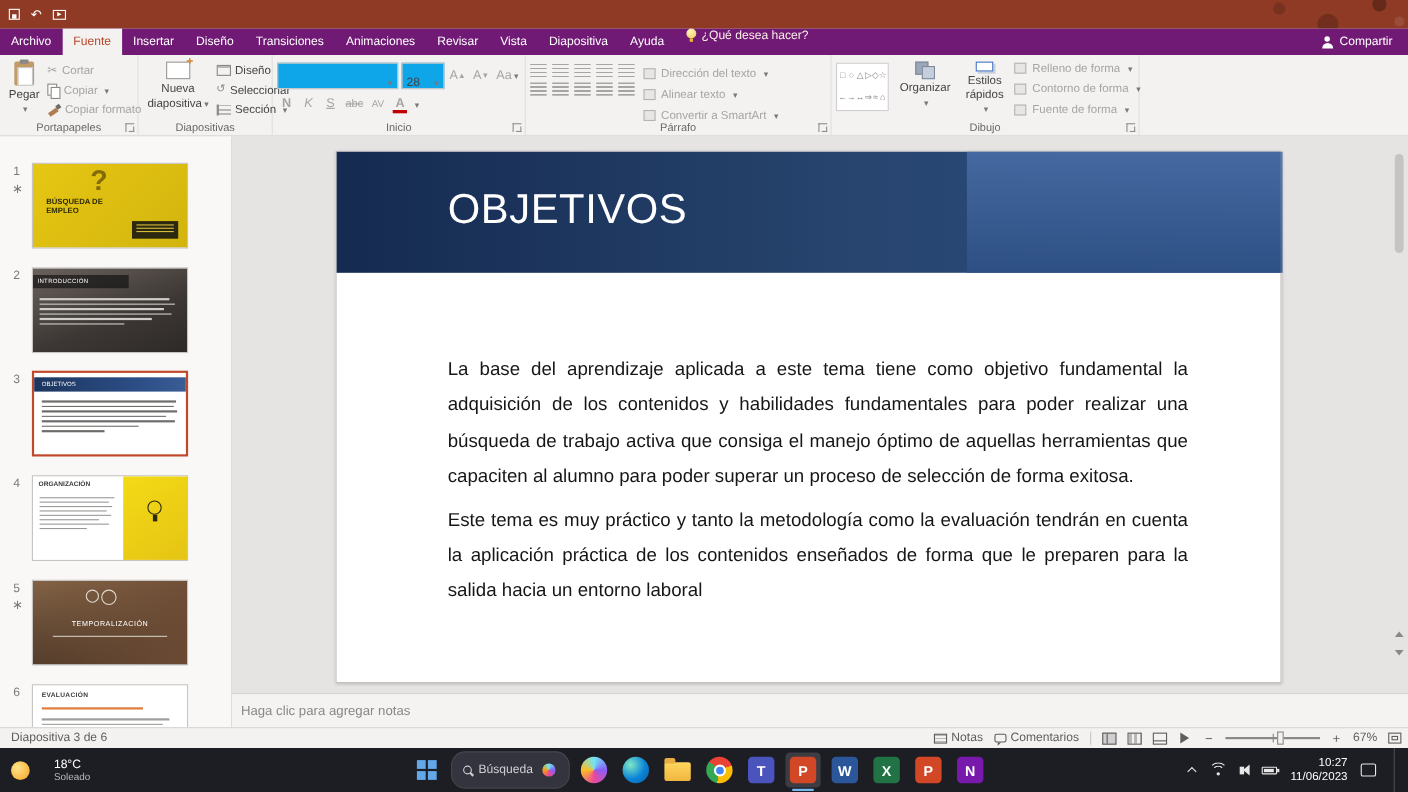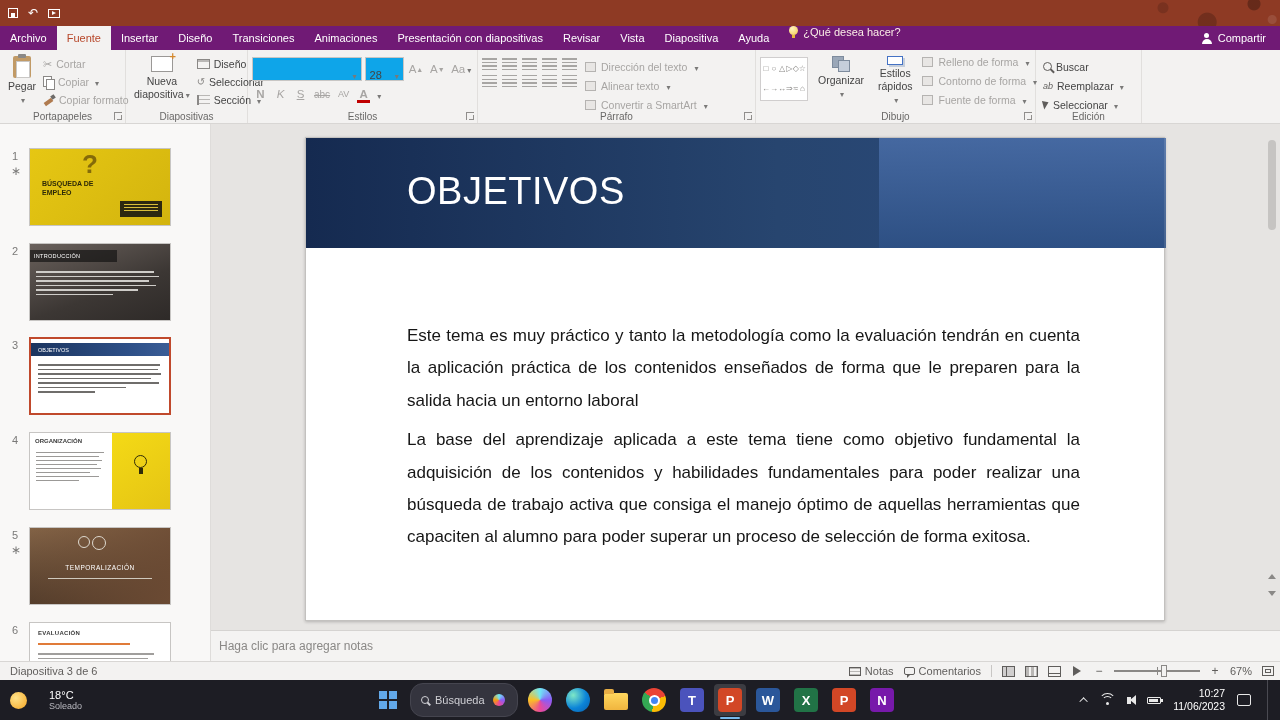--- a/index.html
+++ b/index.html
@@ -238,21 +238,20 @@
     </div>
   </div>
 
   <div class="tabrow">
     <span class="tab">Archivo</span>
     <span class="tab active">Fuente</span>
     <span class="tab">Insertar</span>
     <span class="tab">Diseño</span>
     <span class="tab">Transiciones</span>
     <span class="tab">Animaciones</span>
-    <span class="tab">Presentación con diapositivas</span>
     <span class="tab">Revisar</span>
     <span class="tab">Vista</span>
     <span class="tab">Diapositiva</span>
     <span class="tab">Ayuda</span>
     <span class="tellme">
       <span class="bulb"></span>
       <span>¿Qué desea hacer?</span>
     </span>
     <span class="share">
       <span class="person"></span>
@@ -337,21 +336,21 @@
         <div class="frow">
           <span class="fbtn fb-b disabled">N</span>
           <span class="fbtn fb-i disabled">K</span>
           <span class="fbtn fb-u disabled">S</span>
           <span class="fbtn fb-s disabled">abc</span>
           <span class="fbtn disabled" style="font-size:9px">AV</span>
           <span class="fbtn colorA disabled">A</span>
           <span class="dd"></span>
         </div>
       </div>
-      <span class="glabel">Estilos</span>
+      <span class="glabel">Inicio</span>
       <span class="launcher"></span>
     </div>
 
     <div class="rgroup" style="width:278px">
       <div class="pgwrap">
         <div class="pgleft">
           <div class="icorow">
             <span class="pic"></span>
             <span class="pic"></span>
             <span class="pic"></span>
@@ -429,39 +428,20 @@
             <span class="ticon"></span>
             <span>Fuente de forma</span>
             <span class="dd"></span>
           </div>
         </div>
       </div>
       <span class="glabel">Dibujo</span>
       <span class="launcher"></span>
     </div>
 
-    <div class="rgroup" style="width:106px">
-      <div class="mini" style="padding-top:4px">
-        <div class="smallrow">
-          <span class="mag"></span>
-          <span>Buscar</span>
-        </div>
-        <div class="smallrow">
-          <span class="ic-repl">ab</span>
-          <span>Reemplazar</span>
-          <span class="dd"></span>
-        </div>
-        <div class="smallrow">
-          <span class="ic-sel"></span>
-          <span>Seleccionar</span>
-          <span class="dd"></span>
-        </div>
-      </div>
-      <span class="glabel">Edición</span>
-    </div>
 
     <div class="rgroup rfill"></div>
   </div>
 
   <div class="thumbpanel">
 
     <span class="thumb-num" style="top:26px">1</span>
     <span class="thumb-star" style="top:40px">∗</span>
     <div class="thumb t1" style="top:24px">
       <span class="q">?</span>
@@ -537,22 +517,22 @@
     </div>
   </div>
 
   <div class="mainarea">
     <div class="slide">
       <div class="shead">
         <div class="lighter"></div>
       </div>
       <div class="stitle">OBJETIVOS</div>
       <div class="sbody">
+        <p>La base del aprendizaje aplicada a este tema tiene como objetivo fundamental la adquisición de los contenidos y habilidades fundamentales para poder realizar una búsqueda de trabajo activa que consiga el manejo óptimo de aquellas herramientas que capaciten al alumno para poder superar un proceso de selección de forma exitosa.</p>
         <p>Este tema es muy práctico y tanto la metodología como la evaluación tendrán en cuenta la aplicación práctica de los contenidos enseñados de forma que le preparen para la salida hacia un entorno laboral</p>
-        <p>La base del aprendizaje aplicada a este tema tiene como objetivo fundamental la adquisición de los contenidos y habilidades fundamentales para poder realizar una búsqueda de trabajo activa que consiga el manejo óptimo de aquellas herramientas que capaciten al alumno para poder superar un proceso de selección de forma exitosa.</p>
       </div>
     </div>
     <div class="vscroll">
       <div class="vthumb"></div>
       <span class="sarr up"></span>
       <span class="sarr down"></span>
     </div>
   </div>
 
   <div class="notesbar">

